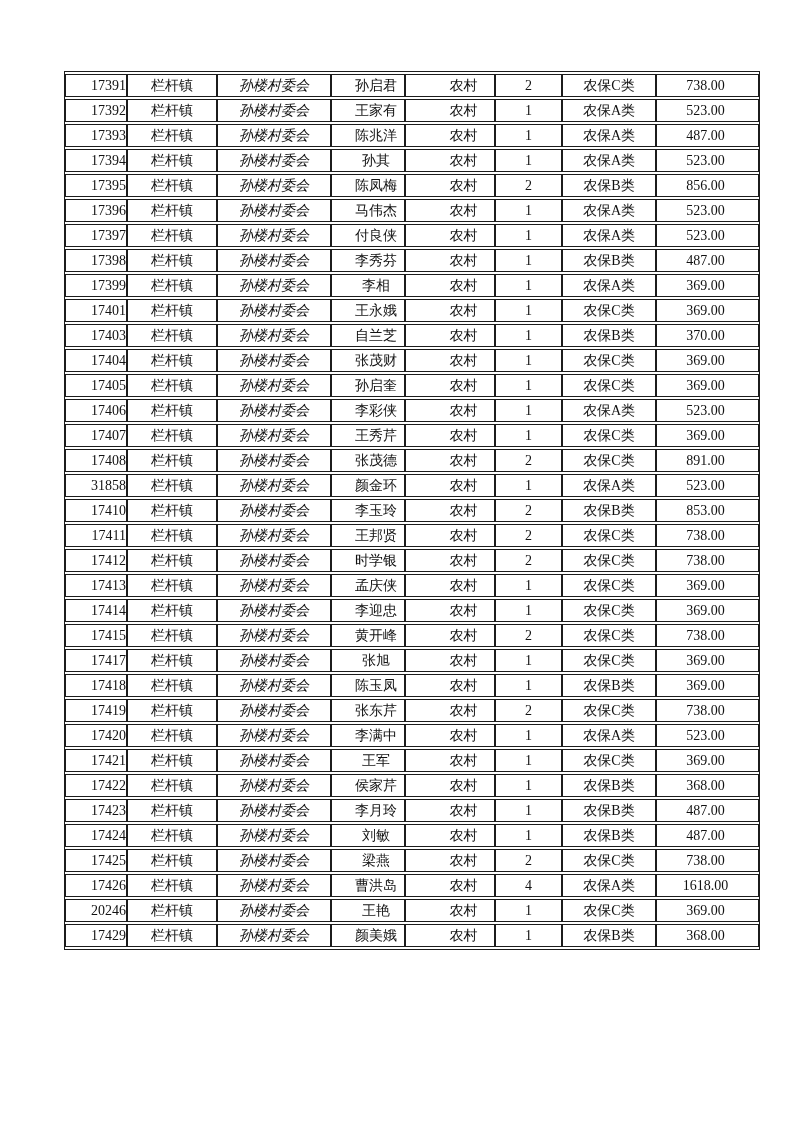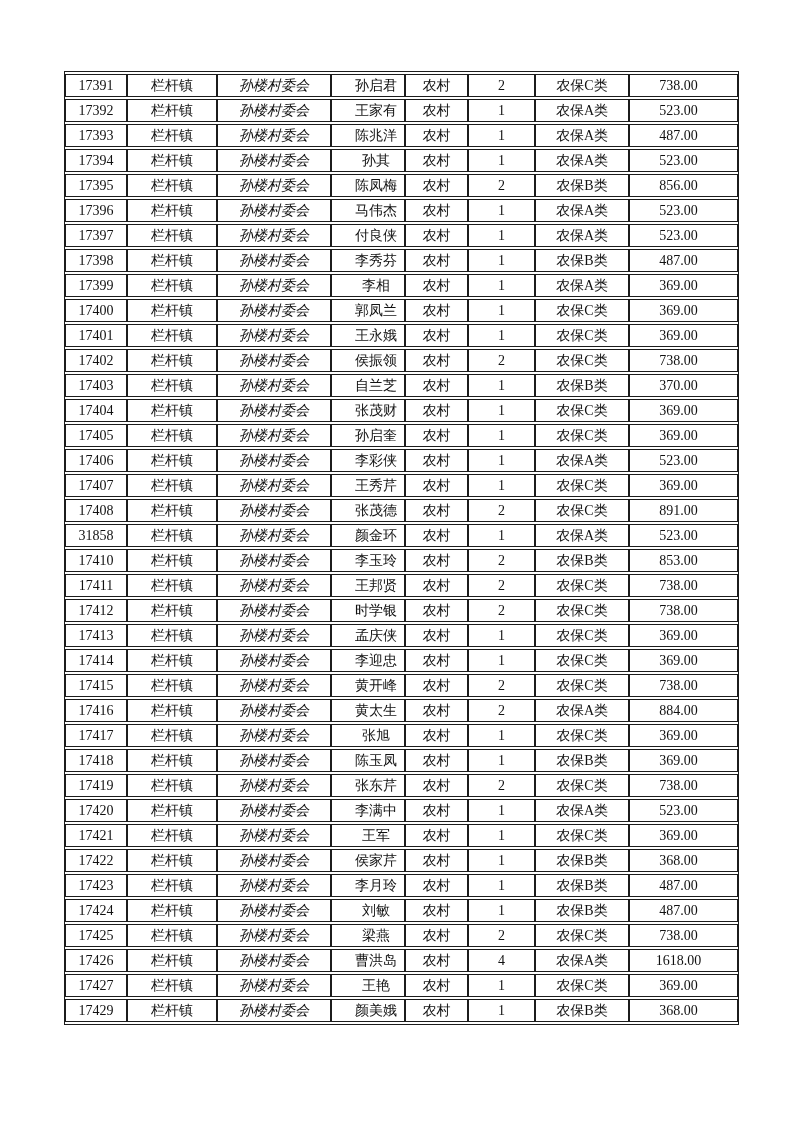--- a/index.html
+++ b/index.html
@@ -32,28 +32,28 @@
     line-height: 21px;
     padding: 0;
     text-align: center;
     vertical-align: middle;
     font-size: 14px;
     color: #111111;
     white-space: nowrap;
     overflow: hidden;
   }
   
-  table.roster td:nth-child(1) { width: 60px; }
+  table.roster td:nth-child(1) { width: 60px; text-align: right; }
   table.roster td:nth-child(2) { width: 88px; }
   table.roster td:nth-child(3) { width: 112px; font-style: italic; }
   table.roster td:nth-child(4) { width: 56px; padding-left: 16px; }
-  table.roster td:nth-child(5) { width: 61px; }
+  table.roster td:nth-child(5) { width: 61px; padding-left: 27px; }
   table.roster td:nth-child(6) { width: 65px; }
   table.roster td:nth-child(7) { width: 92px; margin-left: 32px; }
-  table.roster td:nth-child(8) { width: 97px; padding-right: 10px; }
+  table.roster td:nth-child(8) { width: 97px; padding-right: 4px; }
 </style>
 </head>
 <body>
 
 <div class="sheet">
   <table class="roster">
     <tbody>
         <tr>
           <td>17391</td>
           <td>栏杆镇</td>
@@ -138,50 +138,30 @@
           <td>17399</td>
           <td>栏杆镇</td>
           <td>孙楼村委会</td>
           <td>李相</td>
           <td>农村</td>
           <td>1</td>
           <td>农保A类</td>
           <td>369.00</td>
         </tr>
         <tr>
-          <td>17400</td>
-          <td>栏杆镇</td>
-          <td>孙楼村委会</td>
-          <td>郭凤兰</td>
-          <td>农村</td>
-          <td>1</td>
-          <td>农保C类</td>
-          <td>369.00</td>
-        </tr>
-        <tr>
           <td>17401</td>
           <td>栏杆镇</td>
           <td>孙楼村委会</td>
           <td>王永娥</td>
           <td>农村</td>
           <td>1</td>
           <td>农保C类</td>
           <td>369.00</td>
         </tr>
         <tr>
-          <td>17402</td>
-          <td>栏杆镇</td>
-          <td>孙楼村委会</td>
-          <td>侯振领</td>
-          <td>农村</td>
-          <td>2</td>
-          <td>农保C类</td>
-          <td>738.00</td>
-        </tr>
-        <tr>
           <td>17403</td>
           <td>栏杆镇</td>
           <td>孙楼村委会</td>
           <td>自兰芝</td>
           <td>农村</td>
           <td>1</td>
           <td>农保B类</td>
           <td>370.00</td>
         </tr>
         <tr>
@@ -298,30 +278,20 @@
           <td>17415</td>
           <td>栏杆镇</td>
           <td>孙楼村委会</td>
           <td>黄开峰</td>
           <td>农村</td>
           <td>2</td>
           <td>农保C类</td>
           <td>738.00</td>
         </tr>
         <tr>
-          <td>17416</td>
-          <td>栏杆镇</td>
-          <td>孙楼村委会</td>
-          <td>黄太生</td>
-          <td>农村</td>
-          <td>2</td>
-          <td>农保A类</td>
-          <td>884.00</td>
-        </tr>
-        <tr>
           <td>17417</td>
           <td>栏杆镇</td>
           <td>孙楼村委会</td>
           <td>张旭</td>
           <td>农村</td>
           <td>1</td>
           <td>农保C类</td>
           <td>369.00</td>
         </tr>
         <tr>
@@ -408,21 +378,21 @@
           <td>17426</td>
           <td>栏杆镇</td>
           <td>孙楼村委会</td>
           <td>曹洪岛</td>
           <td>农村</td>
           <td>4</td>
           <td>农保A类</td>
           <td>1618.00</td>
         </tr>
         <tr>
-          <td>17427</td>
+          <td>20246</td>
           <td>栏杆镇</td>
           <td>孙楼村委会</td>
           <td>王艳</td>
           <td>农村</td>
           <td>1</td>
           <td>农保C类</td>
           <td>369.00</td>
         </tr>
         <tr>
           <td>17429</td>

